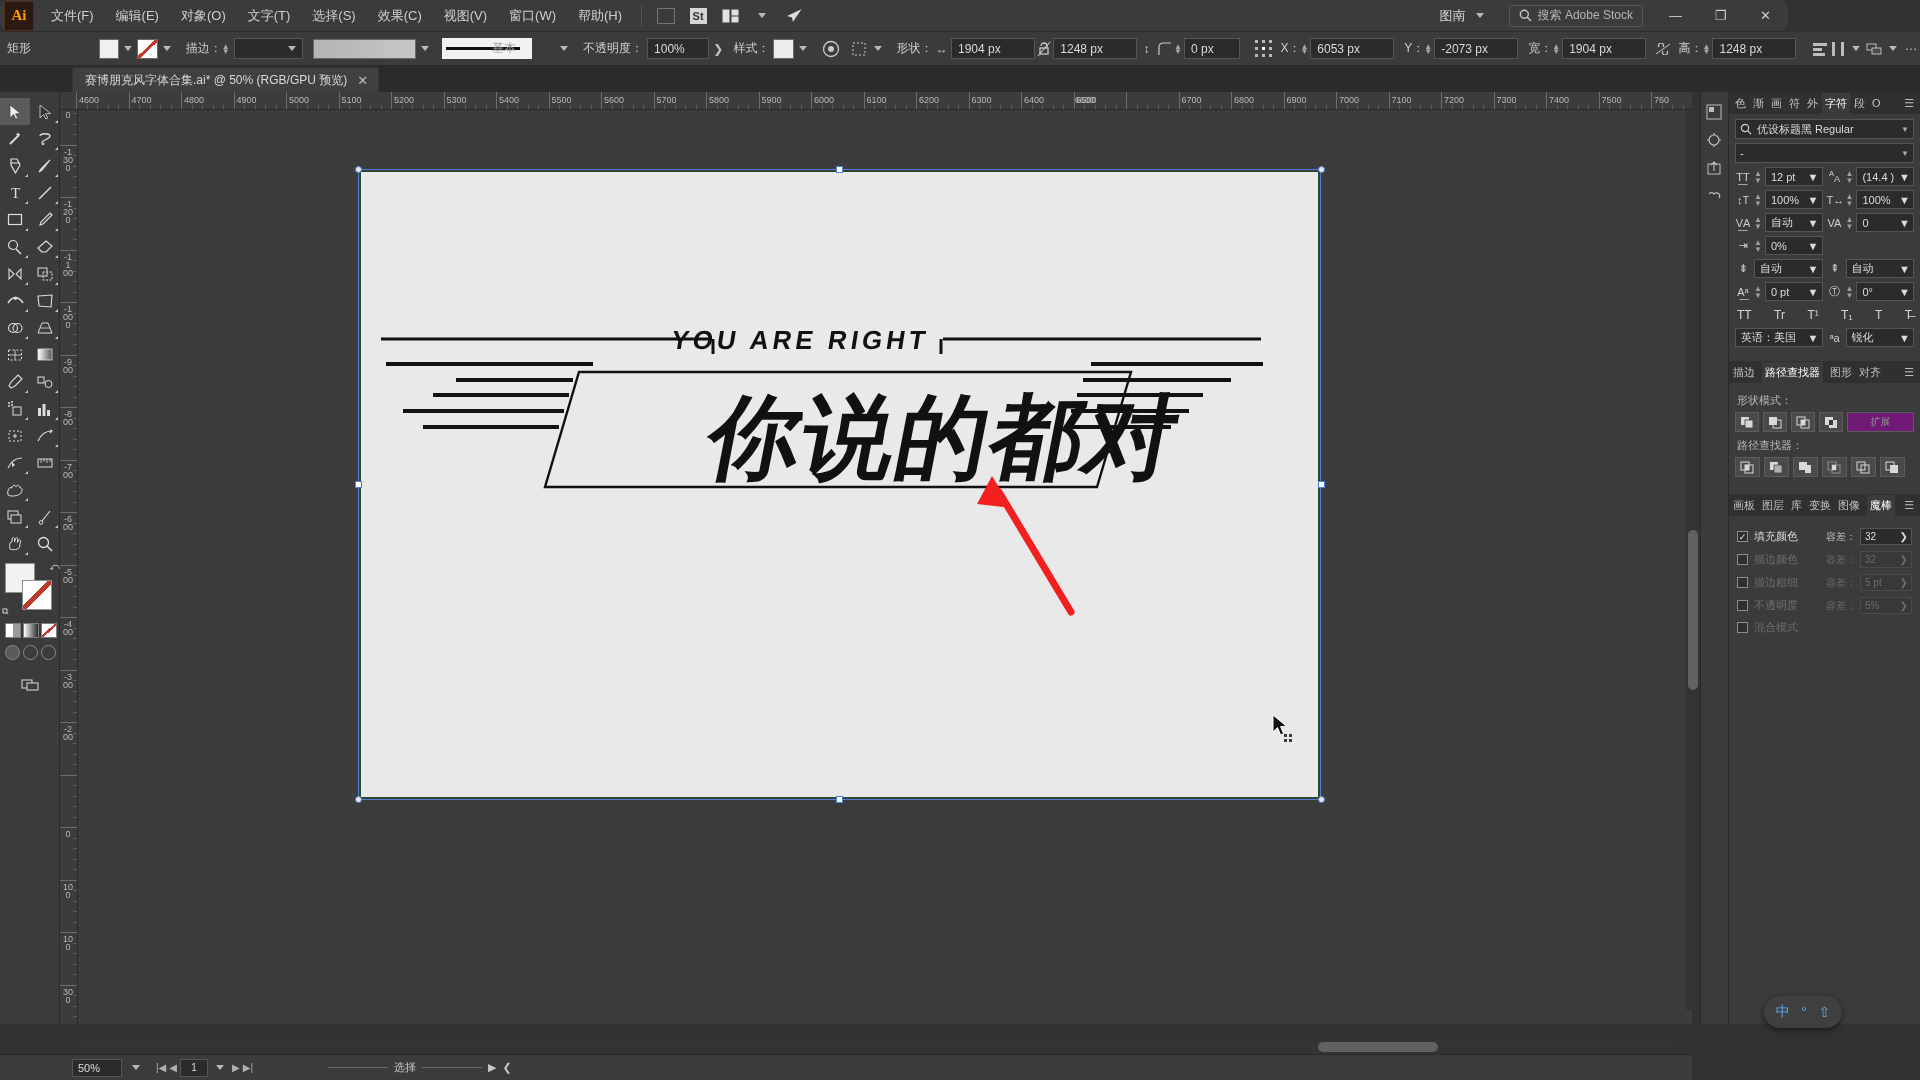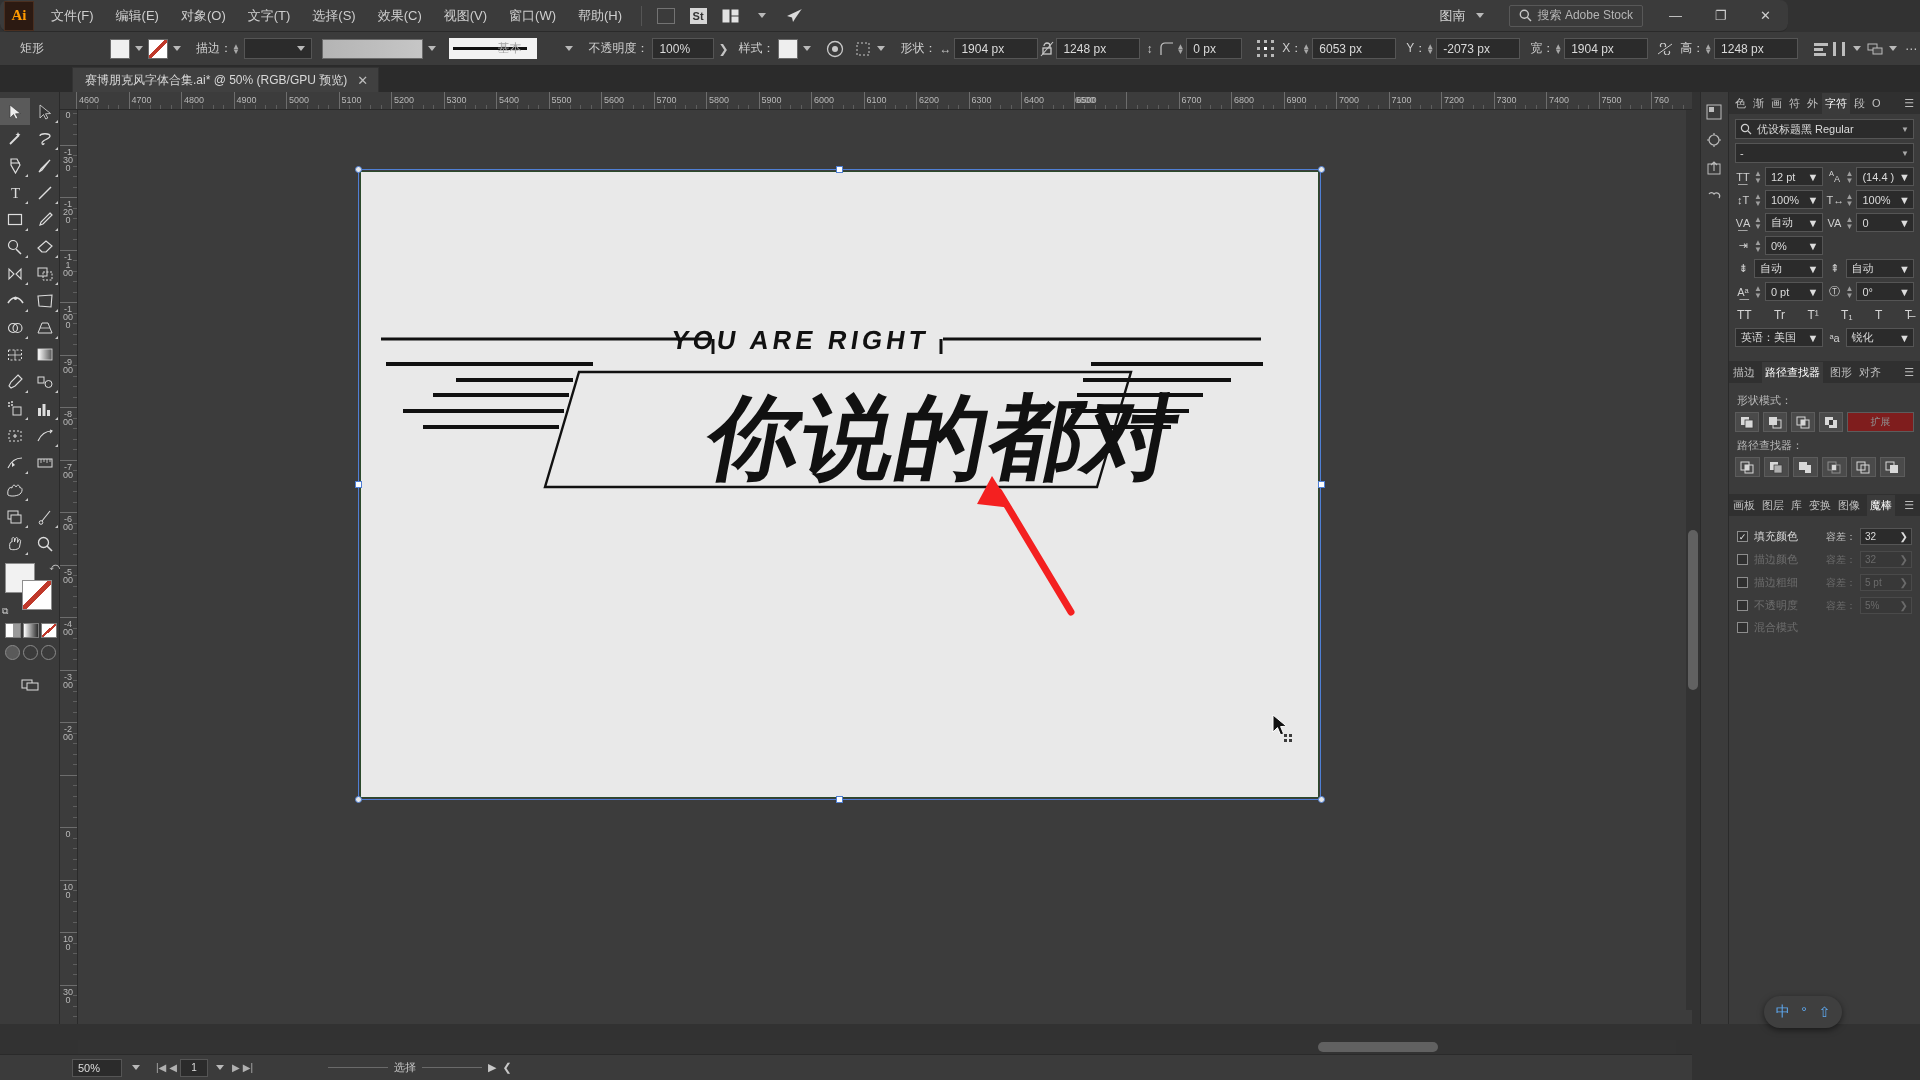--- a/index.html
+++ b/index.html
@@ -56,21 +56,21 @@
   .wincontrols{ display:flex; }
   .wincontrols div{
     width:45px;height:32px;display:flex;align-items:center;justify-content:center;
     color:#cfcfcf; font-size:13px;
   }
 
   
   .controlbar{
     position:absolute; left:0; top:32px; width:1920px; height:34px;
     background:#3b3b3b; border-bottom:1px solid #2a2a2a;
-    display:flex; align-items:center; padding-left:20px; gap:0px;
+    display:flex; align-items:center; padding-left:7px; gap:0px;
   }
   .cb-label{ font-size:12px;color:#cfcfcf; white-space:nowrap; }
   .swatch{
     width:22px;height:20px;border:1px solid #6a6a6a;background:#f0f0f0;
   }
   .swatch.none{
     background:#ffffff;
     background-image:linear-gradient(to bottom right,transparent 44%,#c0392b 44%,#c0392b 56%,transparent 56%);
   }
   .caret{
@@ -277,21 +277,21 @@
   }
   .sectiontabs .on{ background:#3b3b3b;color:#fff;padding:3px 3px; }
   .subtitle{ font-size:11px;color:#b8b8b8;margin:6px 0 4px 2px; }
   .iconrow{ display:flex;gap:4px;margin-bottom:3px;align-items:center; }
   .pbtn{
     width:24px;height:20px;background:#4a4a4a;border:1px solid #5c5c5c;
     display:flex;align-items:center;justify-content:center;
   }
   .pbtn svg{ display:block; }
   .expandbtn{
-    flex:1;height:20px;background:#7f1d1d;border:1px solid #5c5c5c;
+    flex:1;height:20px;background:#701a75;border:1px solid #5c5c5c;
     display:flex;align-items:center;justify-content:center;color:#8e8e8e;font-size:10px;
   }
   .chkrow{
     display:flex;align-items:center;gap:6px;margin:6px 2px;font-size:11px;color:#d8d8d8;
   }
   .chk{
     width:11px;height:11px;border:1px solid #8d8d8d;background:#2f2f2f;flex:none;
     display:flex;align-items:center;justify-content:center;font-size:9px;color:#e8e8e8;
   }
   .chkrow.dim{ color:#6d6d6d; }

